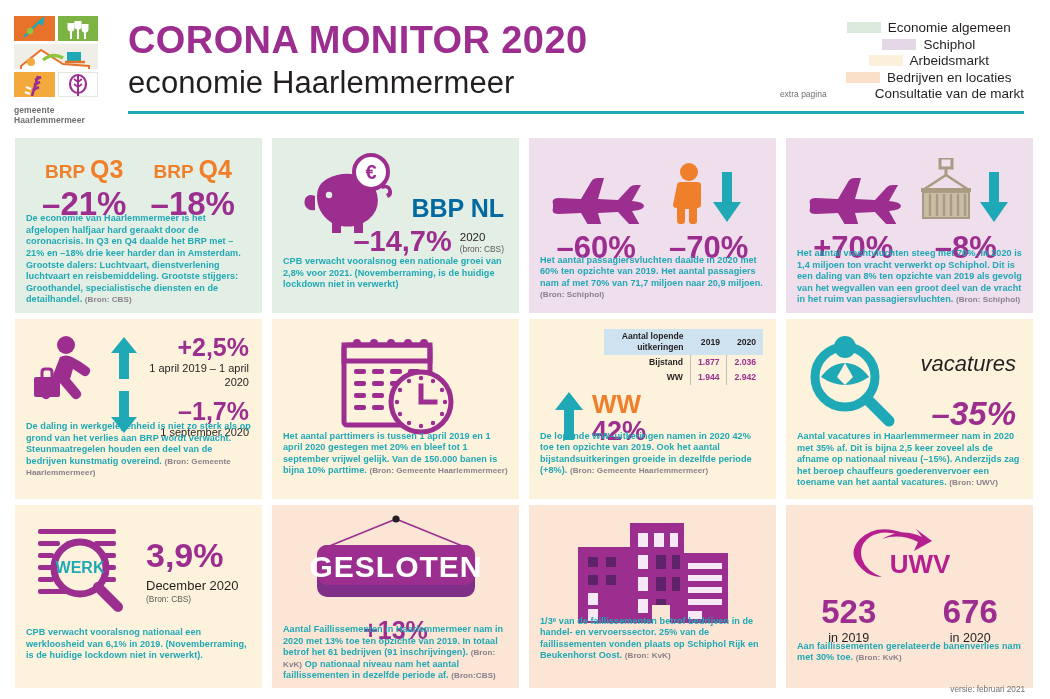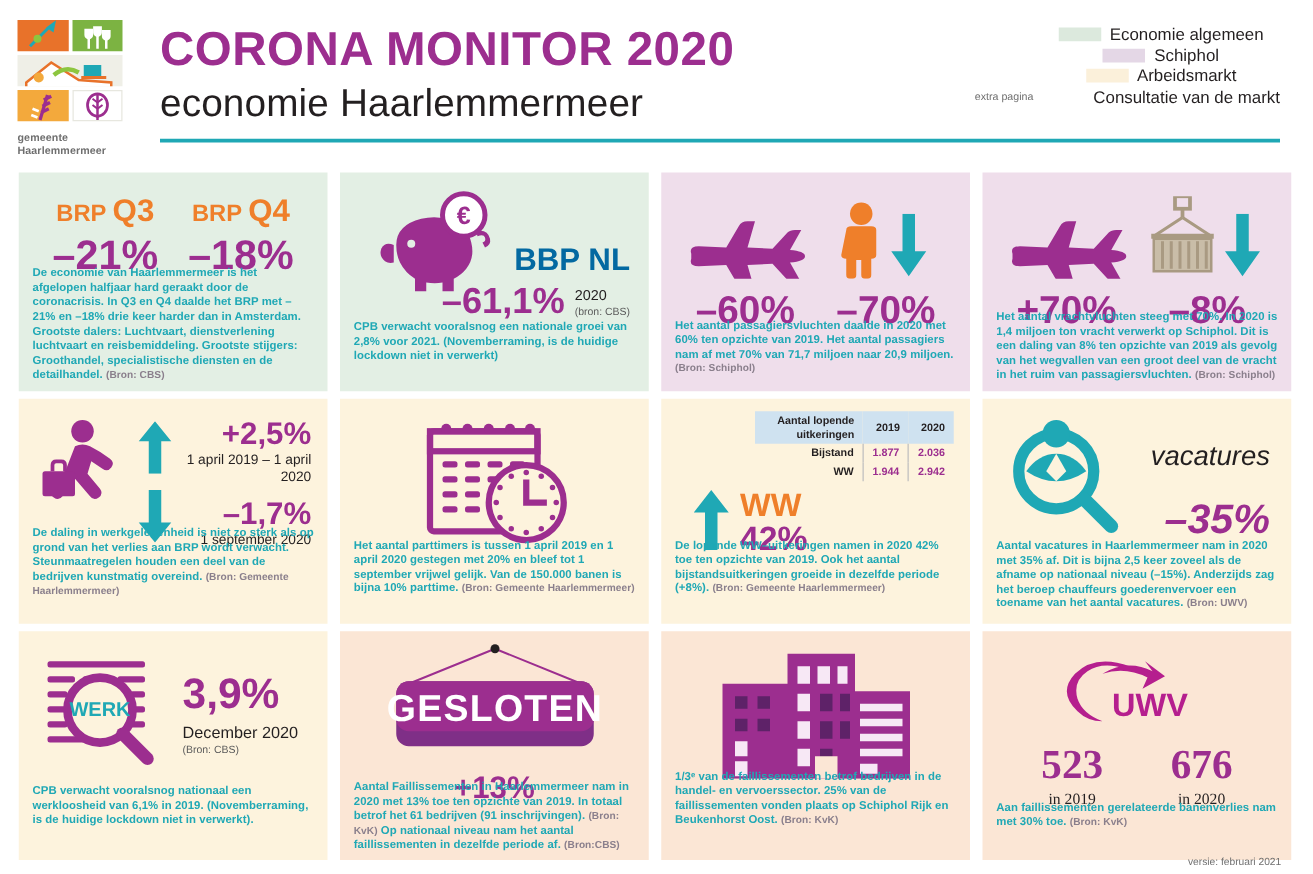--- a/index.html
+++ b/index.html
@@ -150,21 +150,21 @@
   .wl-right{flex:1;}
   .wl-val{font-size:34px;font-weight:800;color:#9c2e8f;line-height:38px;}
   .wl-sub{font-size:13px;color:#231f20;line-height:16px;margin-top:4px;}
   .wl-src{font-size:8.4px;color:#5b5b5b;line-height:11px;}
 
   
   .sign-area{position:relative;height:108px;}
   .sign-val{font-size:25px;font-weight:800;color:#9c2e8f;text-align:center;line-height:26px;margin-top:-4px;}
 
   
-  .uwv-nums{display:flex;justify-content:center;margin-top:2px;font-family:Liberation Serif, serif;}
+  .uwv-nums{display:flex;justify-content:space-between;margin-top:2px;}
   .uwv-col{text-align:center;width:46%;}
   .uwv-val{font-size:33px;font-weight:800;color:#9c2e8f;line-height:37px;}
   .uwv-lbl{font-size:12.5px;color:#231f20;line-height:16px;}
 
   .version{
     position:absolute;right:25px;bottom:5px;
     font-size:8.2px;color:#6f6f6f;
   }
   .center{display:flex;justify-content:center;}
 </style>
@@ -266,20 +266,25 @@
       </div>
       <div class="legend-row">
         <span class="legend-pre"></span>
         <span class="legend-swatch" style="background:#e4d7e6"></span>
         <span class="legend-label">Schiphol</span>
       </div>
       <div class="legend-row">
         <span class="legend-pre"></span>
         <span class="legend-swatch" style="background:#fbf0da"></span>
         <span class="legend-label">Arbeidsmarkt</span>
+      </div>
+      <div class="legend-row">
+        <span class="legend-pre"></span>
+        <span class="legend-swatch" style="background:#fadfc9"></span>
+        <span class="legend-label">Bedrijven en locaties</span>
       </div>
       <div class="legend-row">
         <span class="legend-pre">extra pagina</span>
         <span class="legend-swatch" style="background:transparent"></span>
         <span class="legend-label">Consultatie van de markt</span>
       </div>
     </div>
 
     <div class="rule"></div>
   </div>
@@ -314,21 +319,21 @@
             </g>
             <circle cx="74" cy="20" r="17" fill="#ffffff" stroke="#9c2e8f" stroke-width="4"></circle>
             <text x="74" y="27" font-family="'Liberation Sans',sans-serif" font-size="20" font-weight="700" fill="#9c2e8f" text-anchor="middle">€</text>
             <circle cx="32" cy="43" r="3.2" fill="#e3efe4"></circle>
             <path d="M16 38 q-4 2 -3 6" stroke="#e3efe4" stroke-width="0" fill="none"></path>
           </svg>
         </span>
         <div class="bbp-right">
           <div class="bbp-title">BBP NL</div>
           <div class="bbp-valrow">
-            <div class="bbp-val">–61,1%</div>
+            <div class="bbp-val">–14,7%</div>
             <div class="bbp-meta">
               <div class="bbp-year">2020</div>
               <div class="bbp-src">(bron: CBS)</div>
             </div>
           </div>
         </div>
       </div>
       <div class="body-text card-foot" style="bottom:22px">
         <span>CPB verwacht vooralsnog een nationale groei van 2,8% voor 2021. (Novemberraming, is de huidige lockdown niet in verwerkt)</span>
       </div>

